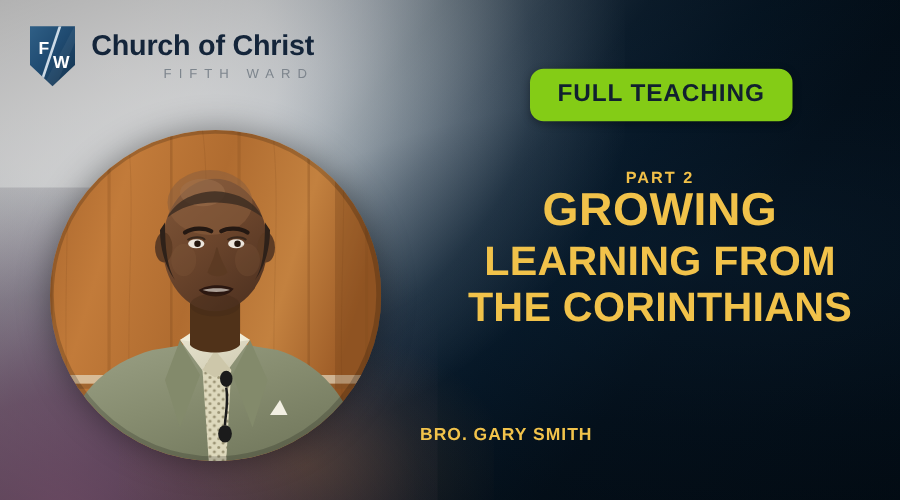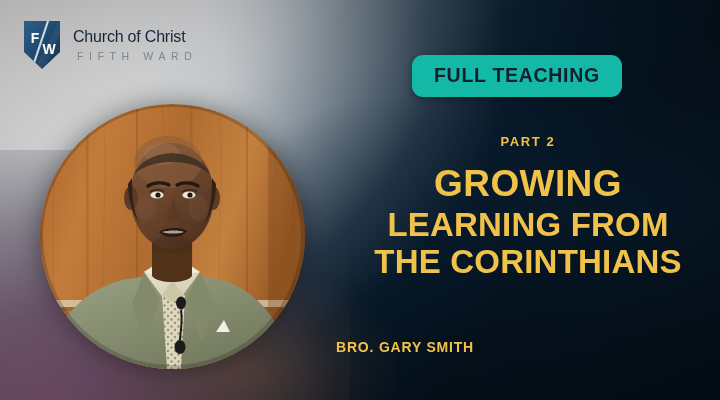--- a/index.html
+++ b/index.html
@@ -86,22 +86,22 @@
   .logo-block {
     position: absolute;
     left: 22px; top: 20px;
     display: flex;
     align-items: center;
     gap: 11px;
   }
   .logo-shield { width: 40px; height: 50px; display: block; }
   .logo-words { display: flex; flex-direction: column; line-height: 1; }
   .logo-main {
-    font-size: 16px;
-    font-weight: 400;
+    font-size: 23px;
+    font-weight: 700;
     color: #14253a;
     letter-spacing: -0.2px;
     white-space: nowrap;
   }
   .logo-sub {
     margin-top: 6px;
     font-size: 10.5px;
     font-weight: 400;
     color: #7d858d;
     letter-spacing: 5.6px;
@@ -117,23 +117,23 @@
     width: 265px; height: 265px;
     border-radius: 50%;
     overflow: hidden;
     box-shadow: 0 0 26px rgba(0,0,0,0.42);
   }
   .portrait svg { display: block; width: 100%; height: 100%; }
 
   
   .badge {
     position: absolute;
-    left: 412px; top: 55px;
+    left: 424px; top: 55px;
     padding: 9px 22px 10px 22px;
-    background: #14b8a6;
+    background: #84cc16;
     border-radius: 11px;
     font-size: 19.5px;
     font-weight: 700;
     letter-spacing: 0.7px;
     color: #11202f;
     white-space: nowrap;
     box-shadow: 0 2px 7px rgba(0,0,0,0.33);
   }
 
   
@@ -141,21 +141,20 @@
     position: absolute;
     left: 336px; top: 134px;
     width: 384px;
     text-align: center;
   }
   .part-label {
     font-size: 13px;
     font-weight: 700;
     letter-spacing: 1.6px;
     color: #F2C048;
-    margin-bottom: 16px;
   }
   .title-line-1 {
     font-size: 37px;
     font-weight: 700;
     letter-spacing: 0.4px;
     color: #F1C24A;
     line-height: 1.0;
     margin-bottom: 5px;
   }
   .title-line-2, .title-line-3 {

